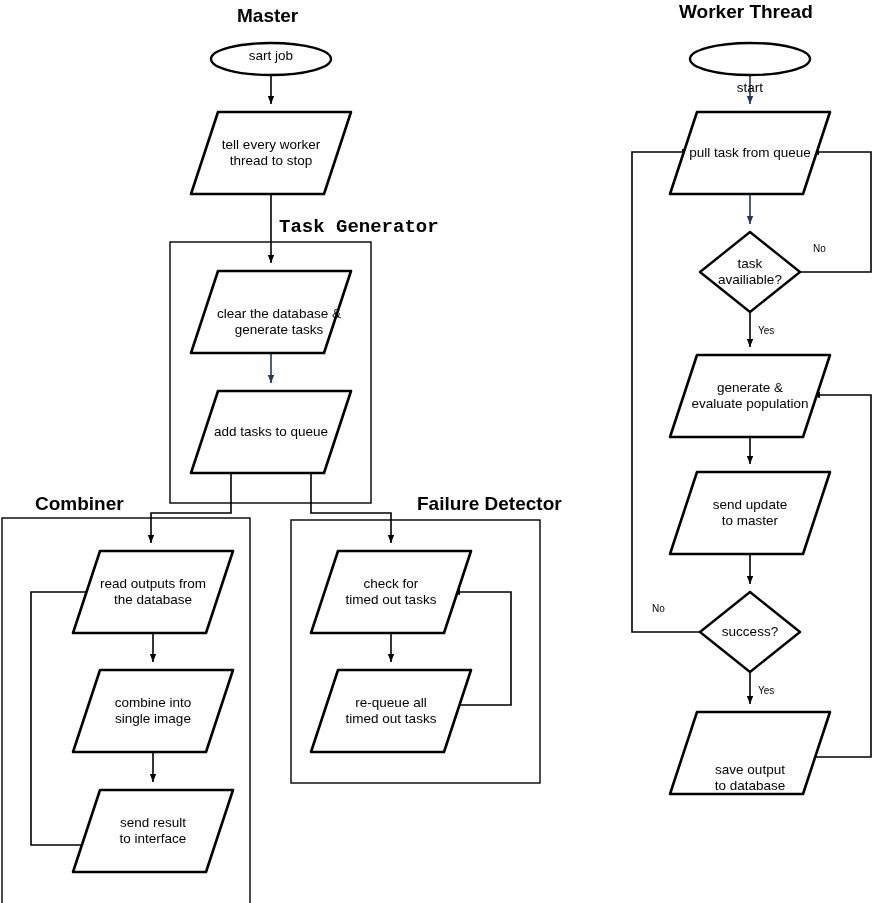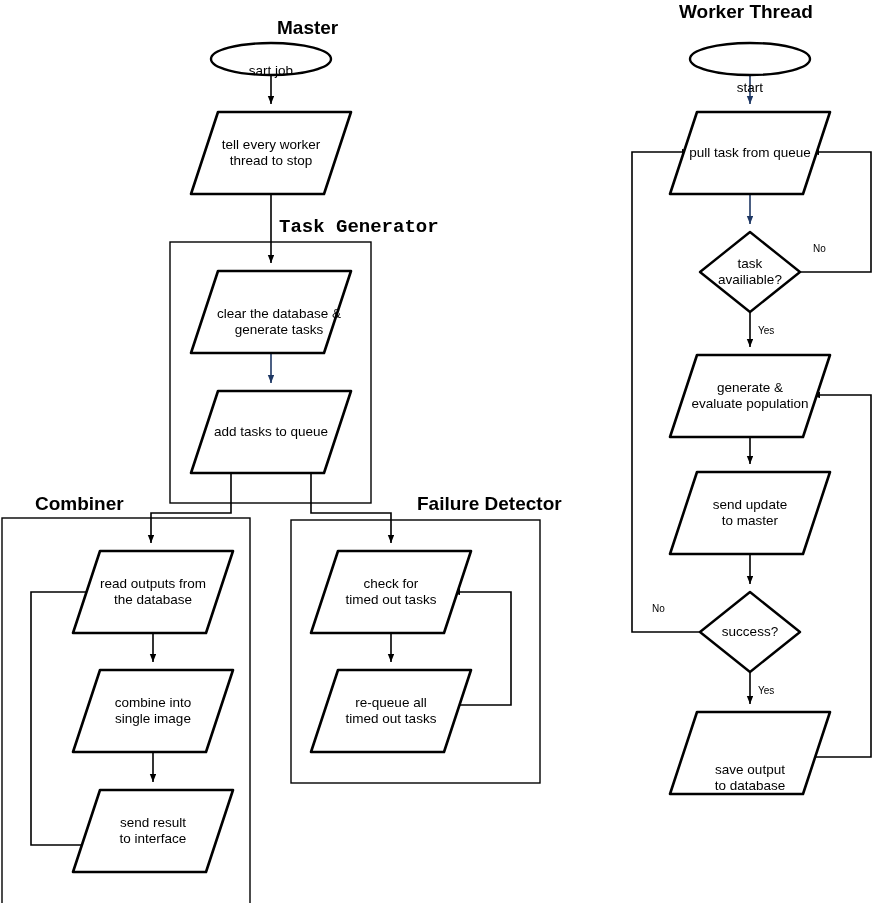--- a/index.html
+++ b/index.html
@@ -153,27 +153,27 @@
     <path d="M697,472 L830,472 L803,554 L670,554 Z" fill="#fff" stroke="#000" stroke-width="2.6" stroke-linejoin="round"></path>
   </g>
   <g>
     <path d="M750,592 L800,632 L750,672 L700,632 Z" fill="#fff" stroke="#000" stroke-width="2.4" stroke-linejoin="round"></path>
   </g>
   <g>
     <path d="M697,712 L830,712 L803,794 L670,794 Z" fill="#fff" stroke="#000" stroke-width="2.6" stroke-linejoin="round"></path>
   </g>
 </svg>
 
-<div class="lbl" style="left:237px;top:17px;margin-left:40px;">Master</div>
+<div class="lbl" style="left:237px;top:5px;">Master</div>
 <div class="lbl" style="left:279px;top:216px;font-family:Liberation Mono, monospace;">Task Generator</div>
 <div class="lbl" style="left:35px;top:493px;">Combiner</div>
 <div class="lbl" style="left:417px;top:493px;">Failure Detector</div>
 <div class="lbl" style="left:679px;top:1px;">Worker Thread</div>
 
-<div class="node-text" style="left:211px;top:61px;width:120px;height:20px;">
+<div class="node-text" style="left:211px;top:46px;width:120px;height:20px;">
     <div>sart job</div>
   </div>
 <div class="node-text" style="left:191px;top:112px;width:160px;height:82px;">
     <div>tell every worker<br>thread to stop</div>
   </div>
 <div class="node-text" style="left:199px;top:271px;width:160px;height:102px;">
     <div>clear the database &amp;<br>generate tasks</div>
   </div>
 <div class="node-text" style="left:191px;top:391px;width:160px;height:82px;">
     <div>add tasks to queue</div>

